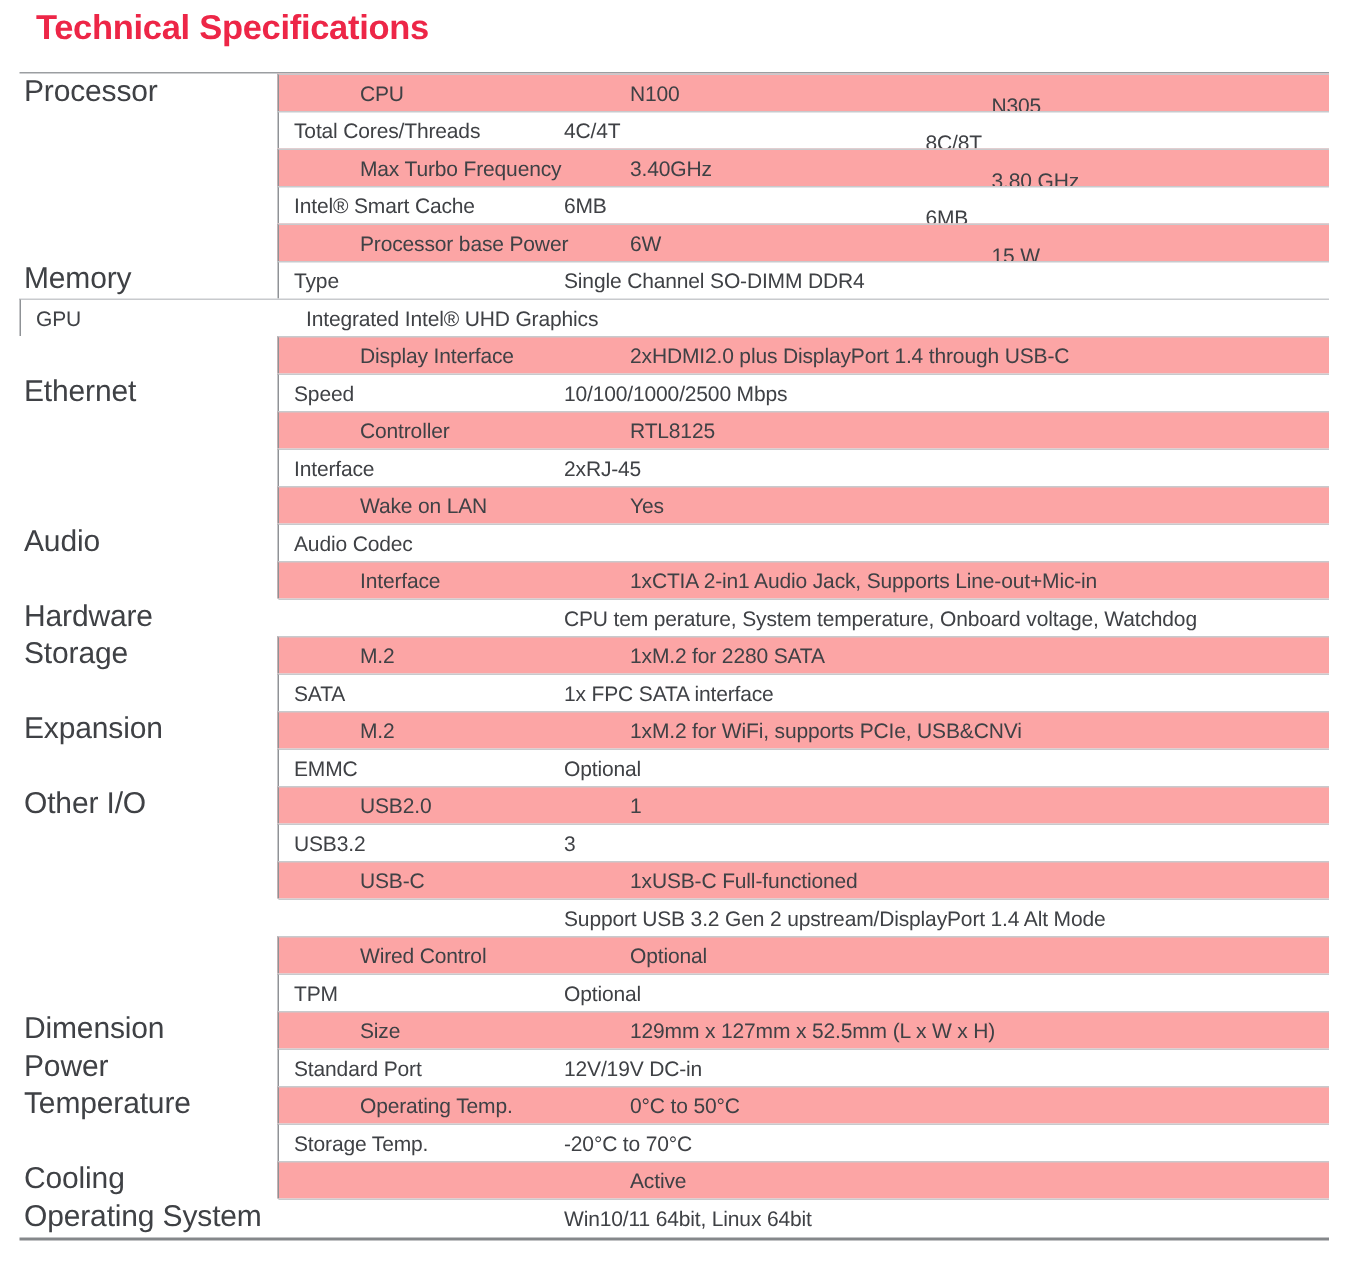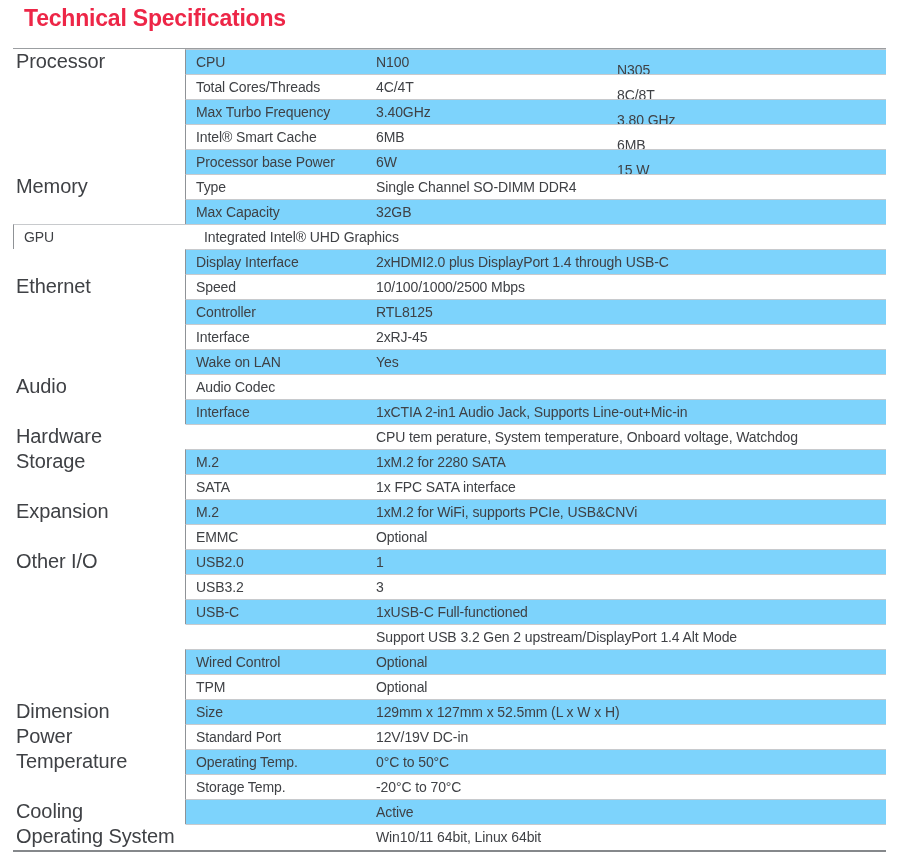--- a/index.html
+++ b/index.html
@@ -33,21 +33,21 @@
   .cells {
     flex: 1;
     display: flex; align-items: center;
     border-top: 1px solid #c8cacd;
     border-left: 1px solid #8f9296;
     font-size: 14px;
     letter-spacing: -0.1px;
     white-space: nowrap;
     overflow: hidden;
   }
-  .row.shaded .cells { background: #7dd3fc; }
+  .row.shaded .cells { background: #fca5a5; padding-left: 44px; }
   .row.noleft .cells { border-left: 1px solid transparent; }
   .c-label { width: 190px; padding-left: 10px; flex-shrink: 0; }
   .c-val   { width: 241px; flex-shrink: 0; }
   .c-val2  { flex: 1; margin-top: 16px; }
   .row.single .c-val { width: auto; flex: 1; }
   .bottom-rule {
     margin: 1px 14px 0 13px;
     width: 873px;
     border-top: 2px solid #85888b;
     height: 0;
@@ -100,28 +100,20 @@
     </div>
   </div>
     <div class="row single">
     <div class="cat">Memory</div>
     <div class="cells">
       <div class="c-label">Type</div>
       <div class="c-val">Single Channel SO-DIMM DDR4</div>
 
     </div>
   </div>
-    <div class="row shaded single">
-    <div class="cat"></div>
-    <div class="cells">
-      <div class="c-label">Max Capacity</div>
-      <div class="c-val">32GB</div>
-
-    </div>
-  </div>
     <div class="row single">
     <div class="cells">
       <div class="c-label">GPU</div>
       <div class="c-val">Integrated Intel® UHD Graphics</div>
 
     </div>
   </div>
     <div class="row shaded single">
     <div class="cat"></div>
     <div class="cells">

